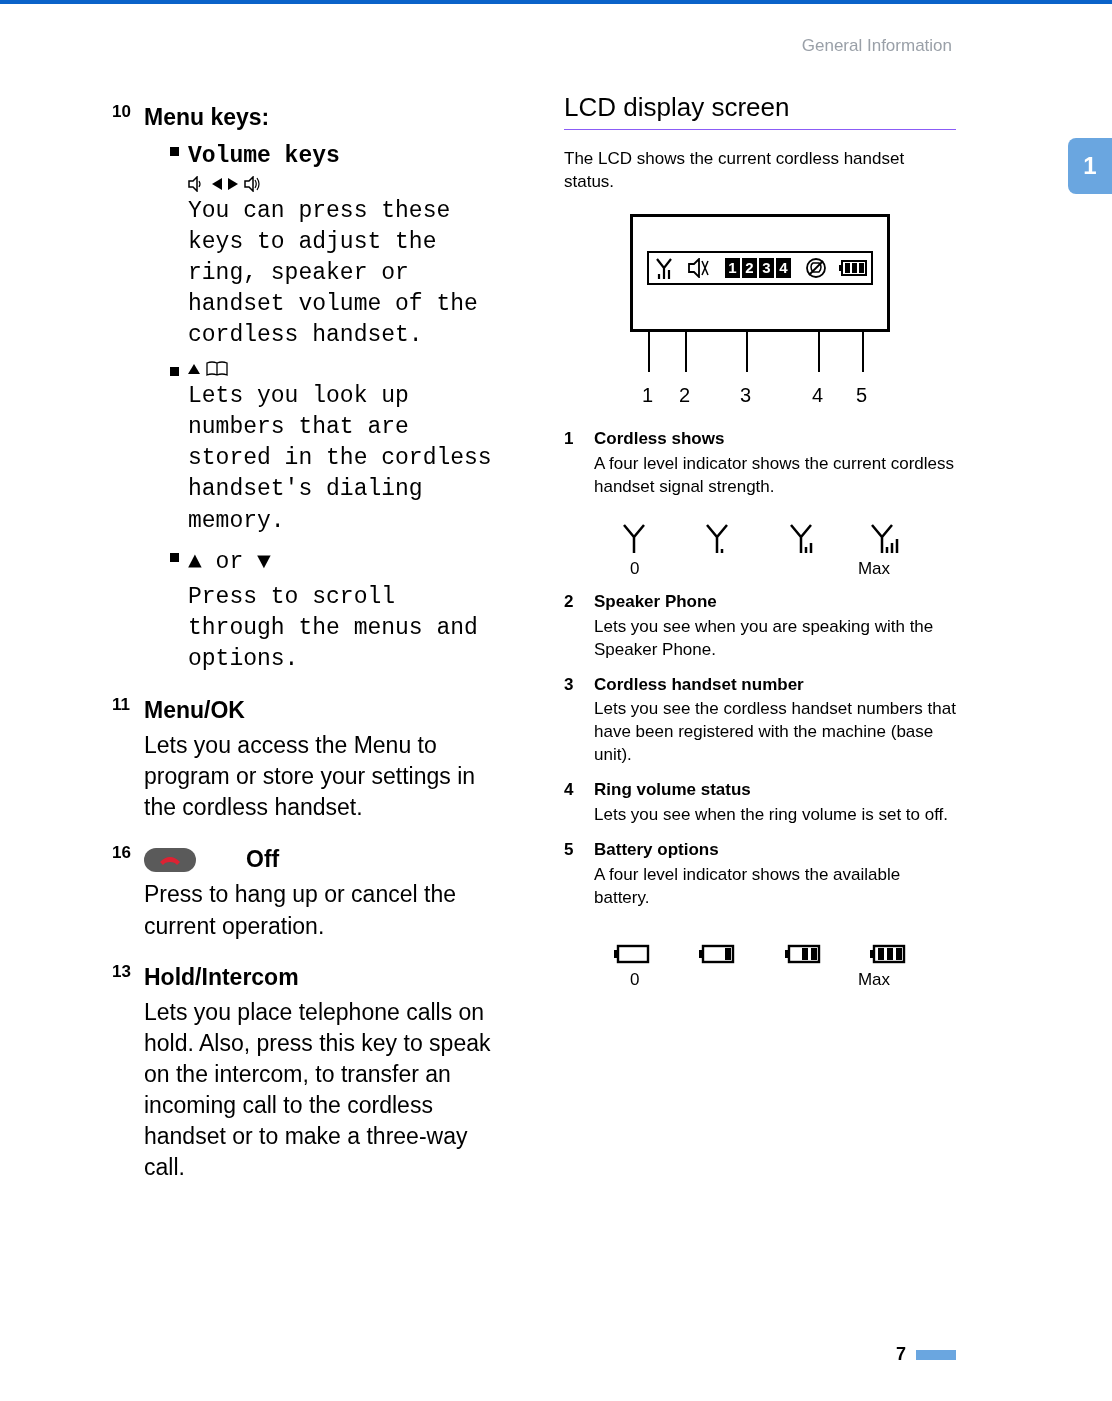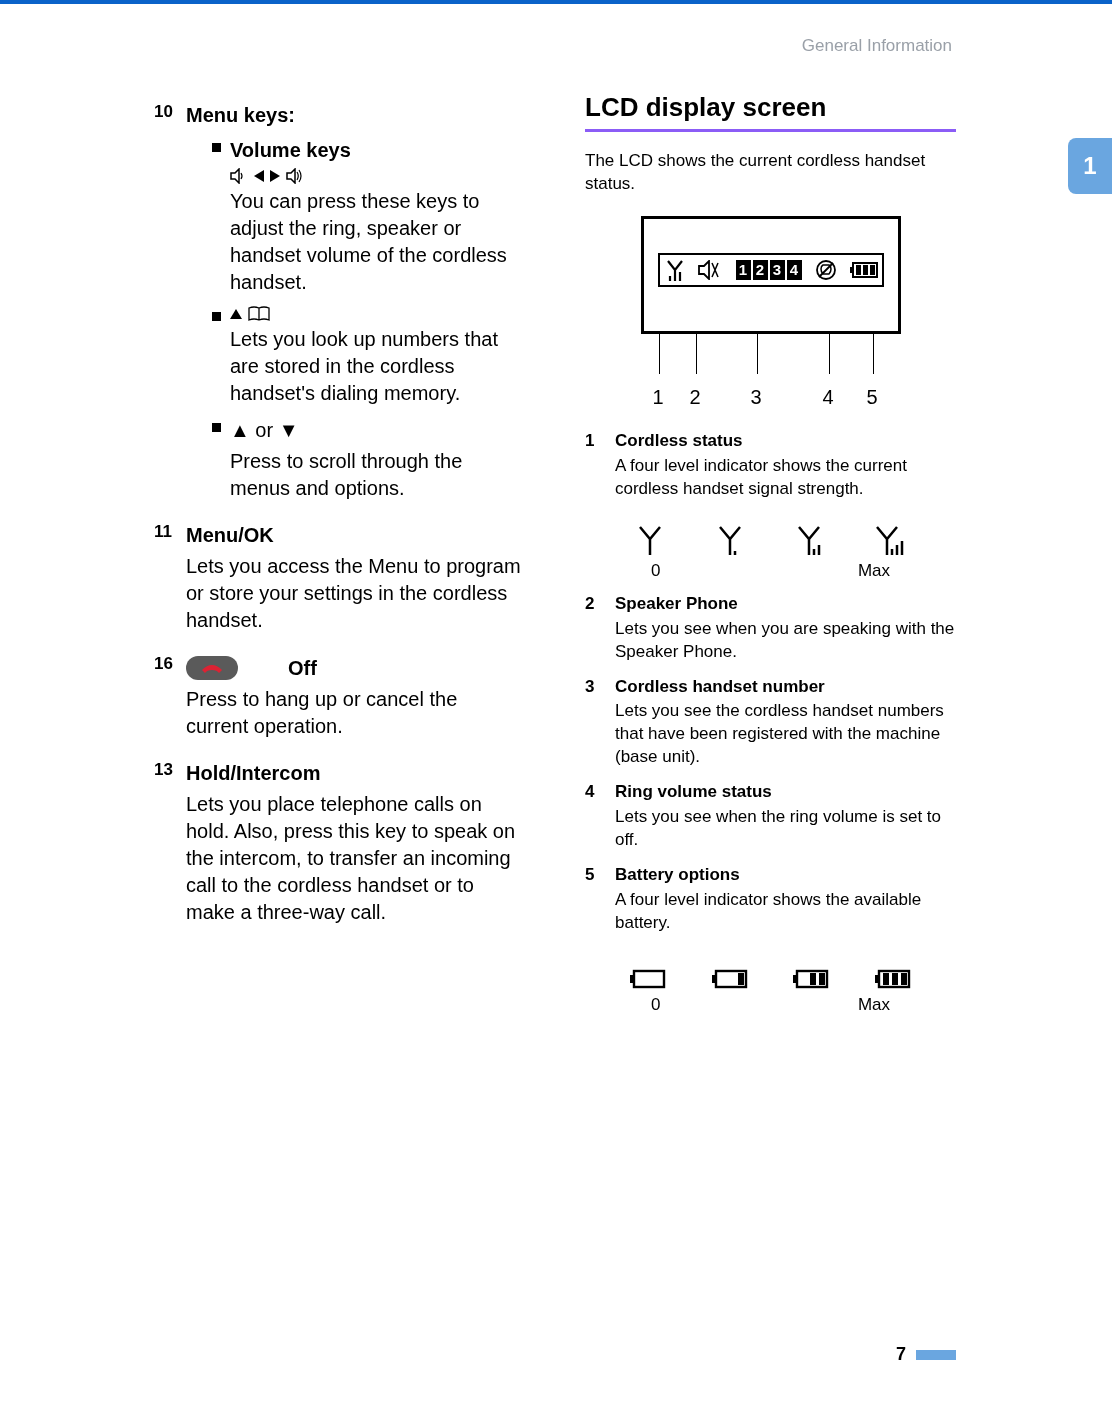--- a/index.html
+++ b/index.html
@@ -44,44 +44,44 @@
     top: 92px;
     left: 112px;
     right: 156px;
     display: flex;
     gap: 40px;
   }
   .col {
     flex: 1;
     min-width: 0;
   }
-  .col-left { padding-right: 10px; margin-left: 42px; }
+  .col-left { padding-right: 10px; }
   .col-right { padding-left: 10px; }
 
   .num-row {
     display: flex;
     gap: 8px;
     margin-top: 10px;
   }
   .num-row .num {
     font-weight: bold;
     width: 24px;
     flex: none;
     font-size: 17px;
   }
   .num-row .body {
     flex: 1;
-    font-size: 20px;
+    font-size: 23px;
     line-height: 1.35;
   }
   .body p { margin: 4px 0 10px 0; }
   .bold { font-weight: bold; }
 
   .bullet-list { margin-left: 26px; }
-  .bullet-item { position: relative; padding-left: 18px; margin-top: 8px; }
+  .bullet-item { position: relative; padding-left: 18px; margin-top: 8px; font-family: Liberation Mono, monospace; }
   .bullet-item::before {
     content: "";
     position: absolute;
     left: 0; top: 6px;
     width: 9px; height: 9px;
     background: #000;
   }
   .bullet-title { font-weight: bold; }
   .bullet-desc { margin-top: 4px; margin-left: 0; }
 
@@ -98,23 +98,23 @@
     justify-content: center;
     width: 52px;
     height: 24px;
     border-radius: 14px;
     background: #5a5a5a;
     margin-right: 6px;
   }
 
   h2.section-title {
     font-size: 26px;
-    font-weight: bold;
+    font-weight: normal;
     margin: 0 0 6px 0;
-    border-bottom: 3px solid #8b5cf6;
+    border-bottom: 1px solid #8b5cf6;
     padding-bottom: 6px;
   }
   .intro { font-size: 17px; line-height: 1.35; margin: 18px 0; }
 
   .lcd-figure {
     margin: 20px auto 24px;
     width: 260px;
   }
   .lcd-outer {
     border: 3px solid #000;
@@ -350,21 +350,21 @@
         <span style="left:49px">2</span>
         <span style="left:110px">3</span>
         <span style="left:182px">4</span>
         <span style="left:226px">5</span>
       </div>
     </div>
 
     <div class="fig-desc">
       <div class="n">1</div>
       <div class="t">
-        <span class="h">Cordless status</span>
+        <span class="h">Cordless shows</span>
         <span>A four level indicator shows the current cordless handset signal strength.</span>
       </div>
     </div>
 
     <div class="indicator-row">
       <svg width="28" height="30" viewBox="0 0 28 30">
           <path d="M4 2l10 12l10-12M14 14v16" stroke="#000" stroke-width="2.5" fill="none"></path>
         </svg>
       <svg width="28" height="30" viewBox="0 0 28 30">
           <path d="M4 2l10 12l10-12M14 14v16M19 30v-4" stroke="#000" stroke-width="2.5" fill="none"></path>

